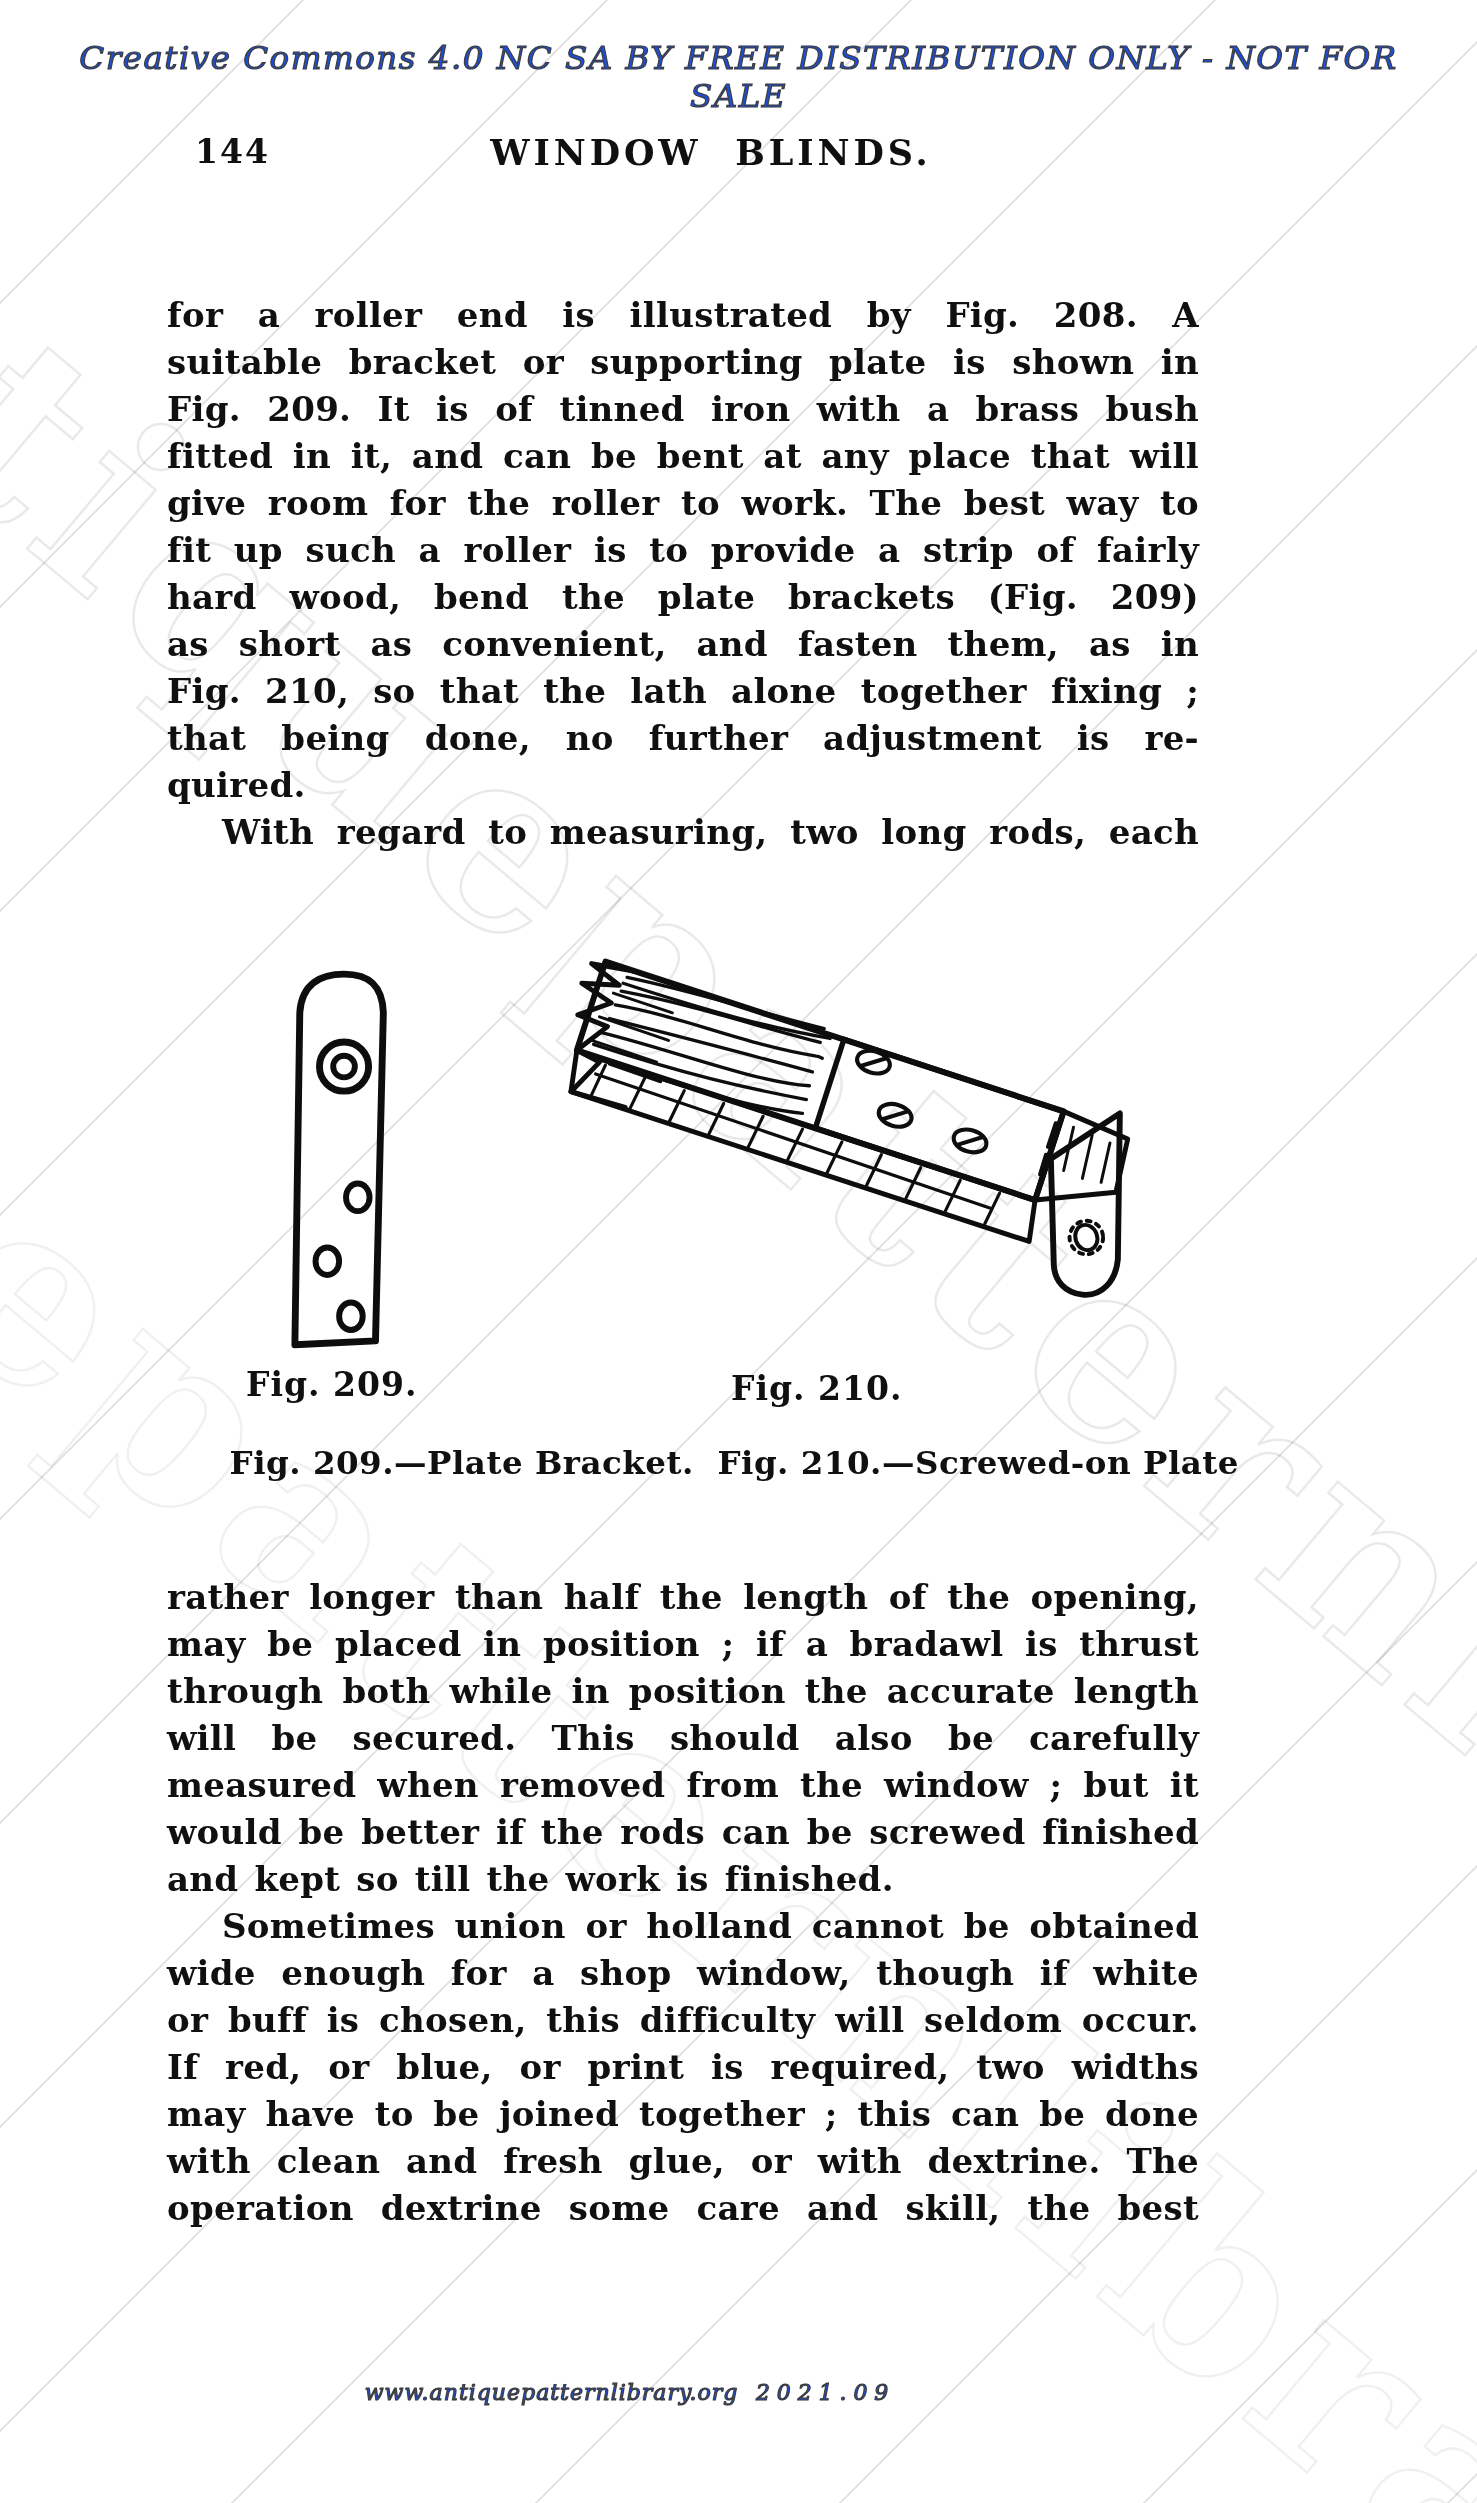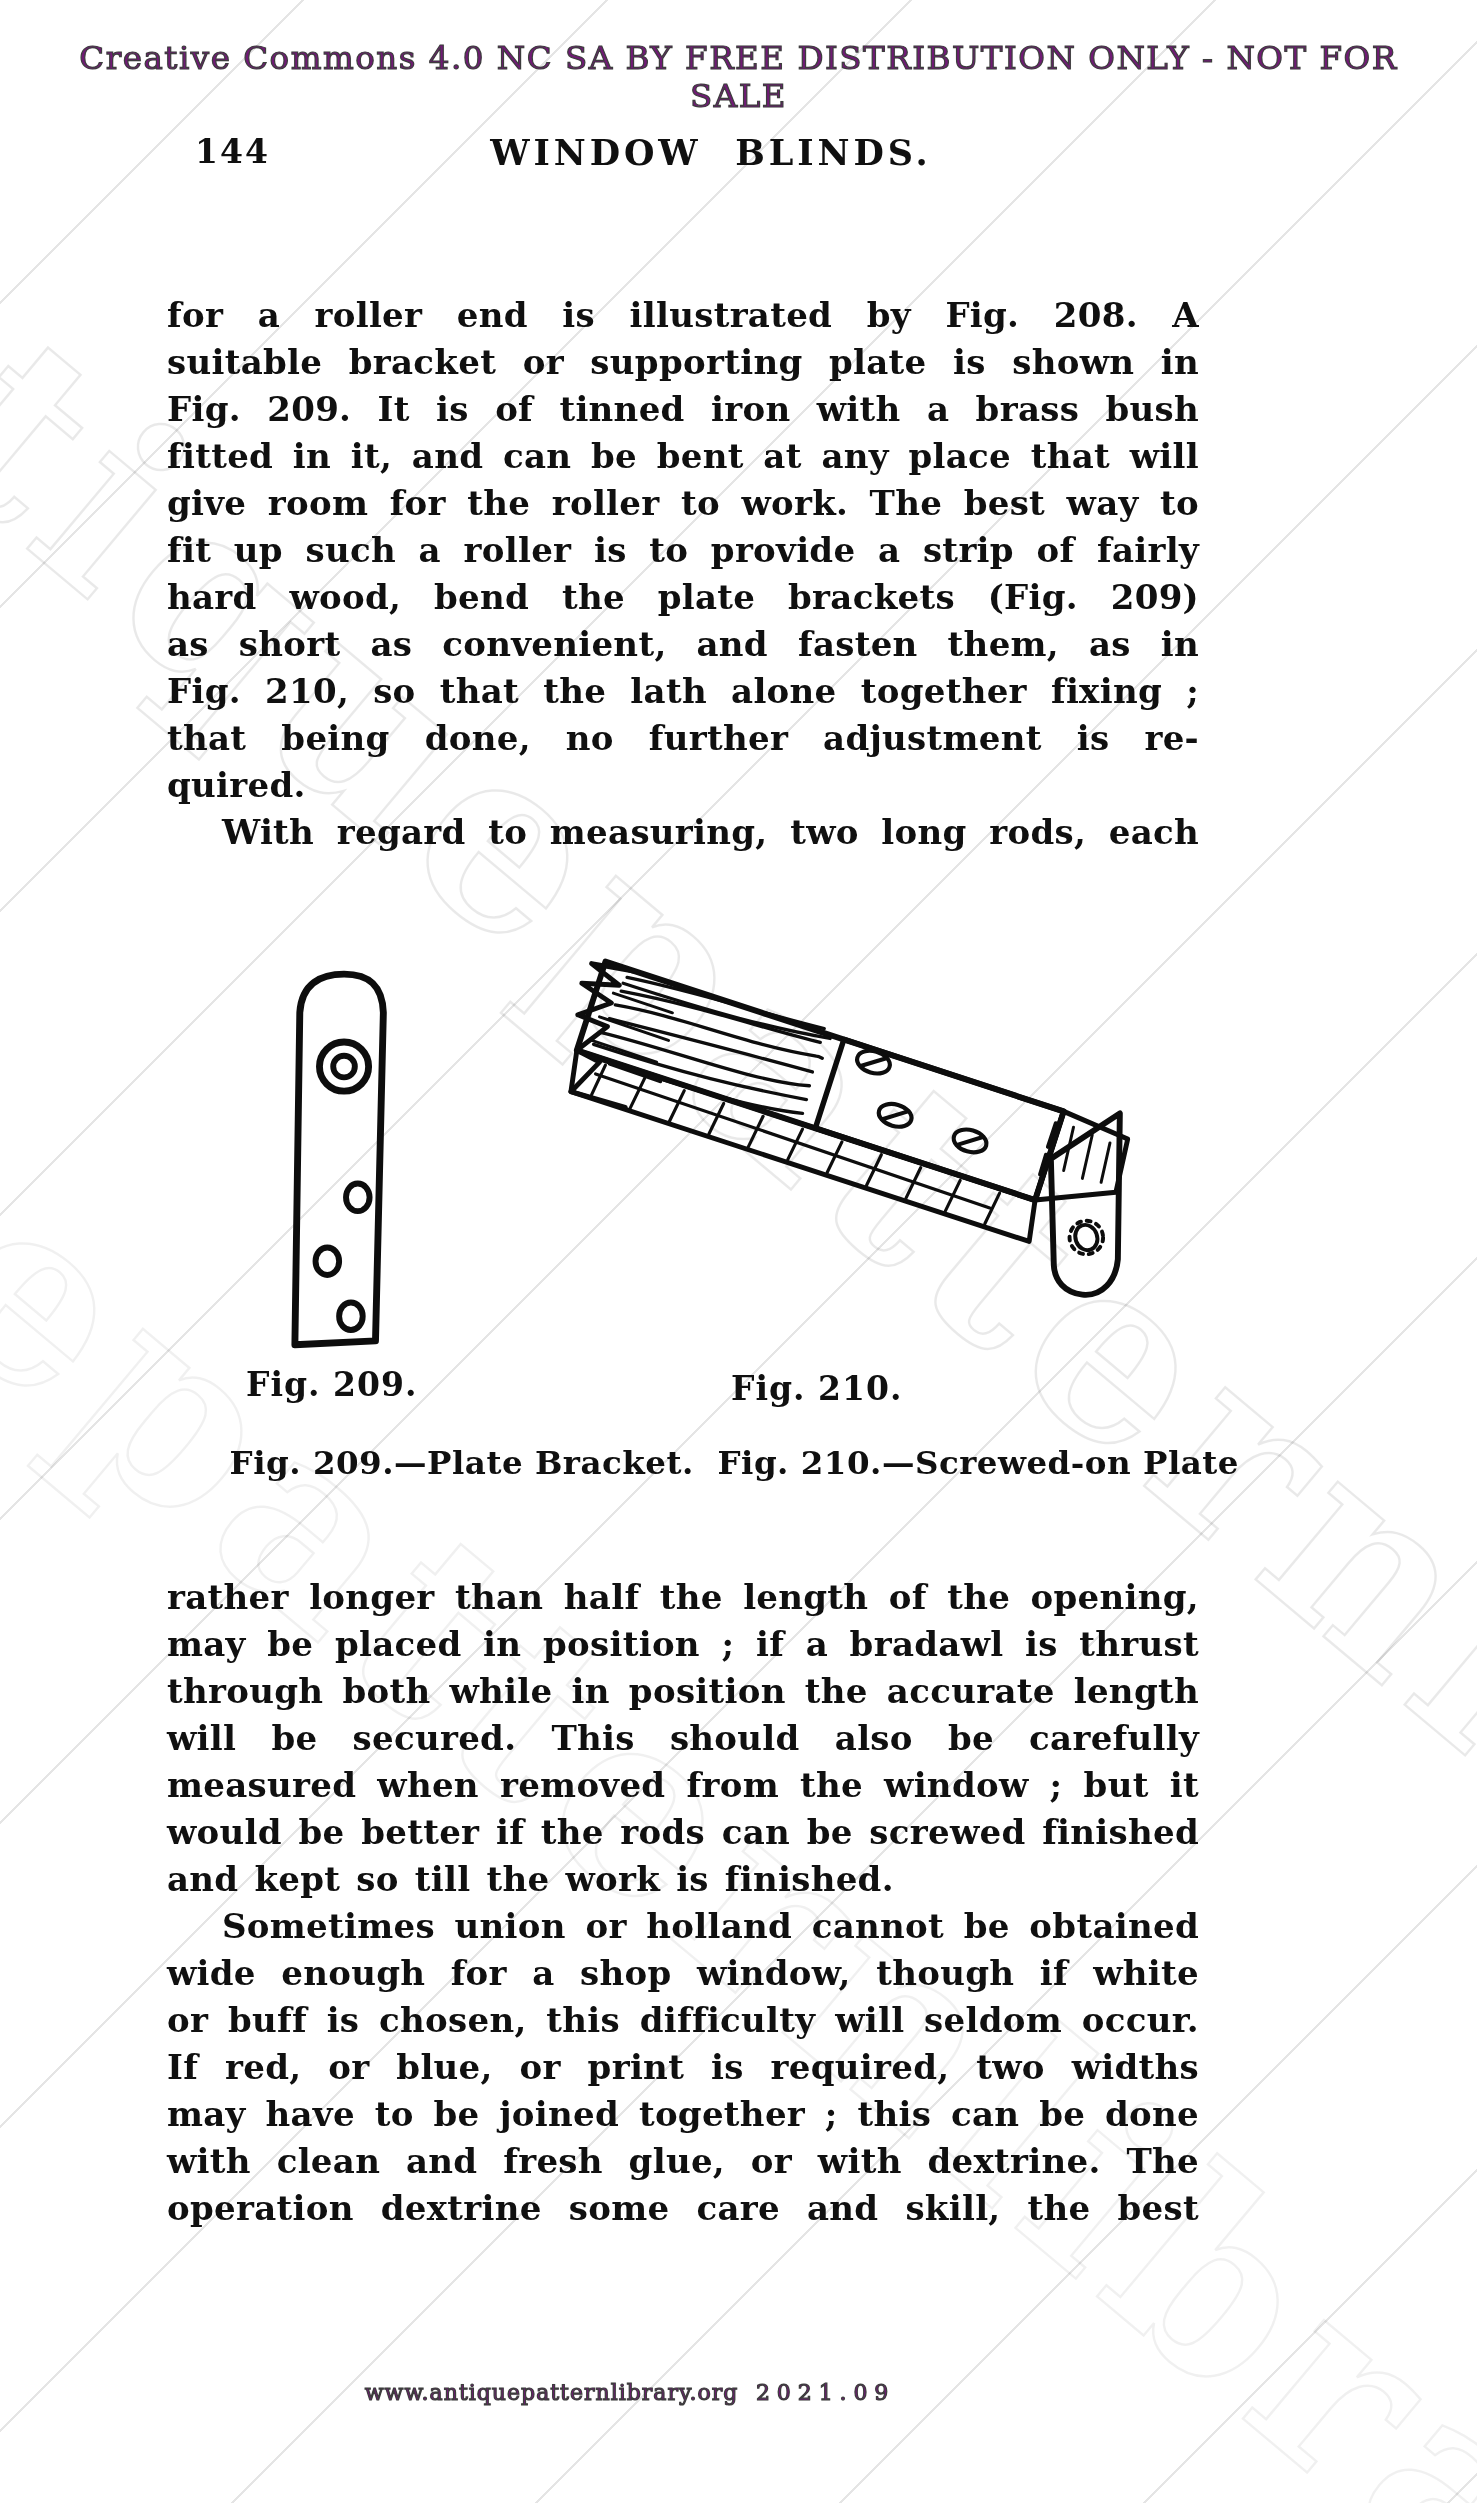--- a/index.html
+++ b/index.html
@@ -30,21 +30,22 @@
     -webkit-text-stroke:2.5px rgba(0,0,0,0.085);
     transform-origin:left top;
   }
   .wm-band1{left:-79px;top:158px;transform:rotate(40deg);}
   .wm-band2{left:-552px;top:611px;transform:rotate(40deg);opacity:.7;}
 
   .layer{position:absolute;z-index:1;}
 
   
   .hollow{
-    color:#701a75;
+    font-style:italic;
+    color:#1d4ed8;
     -webkit-text-stroke:1.2px #3d3d3d;
     text-shadow:0 0 1px rgba(60,60,60,.55);
   }
   #cc-header{
     top:39px;left:59px;width:1359px;
     text-align:center;
     font-size:32.5px;letter-spacing:1.5px;
   }
   #folio-row{top:132px;left:167px;width:1032px;height:45px;margin-left:28px;}
   #page-number{

